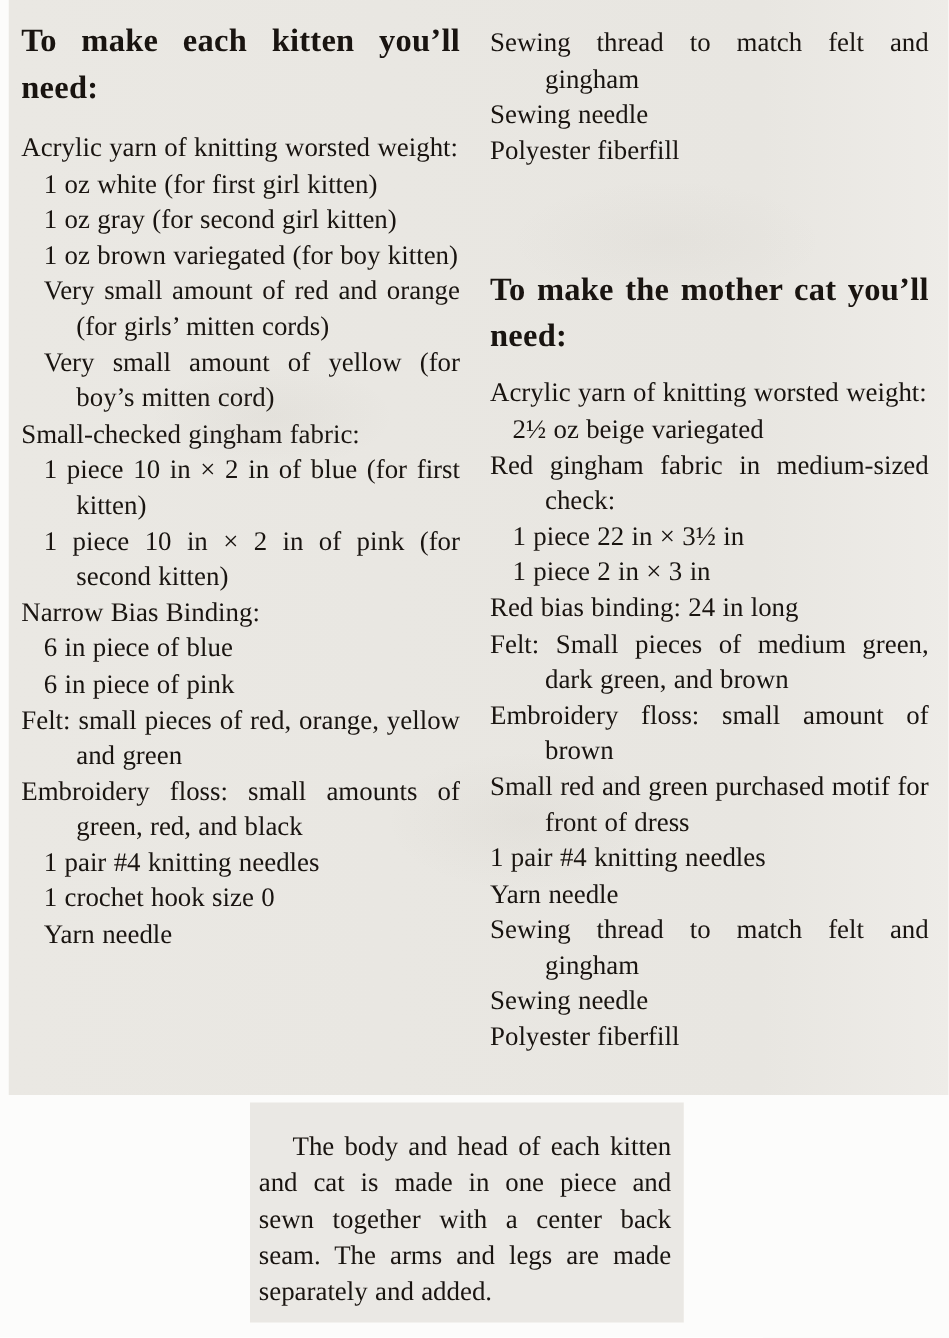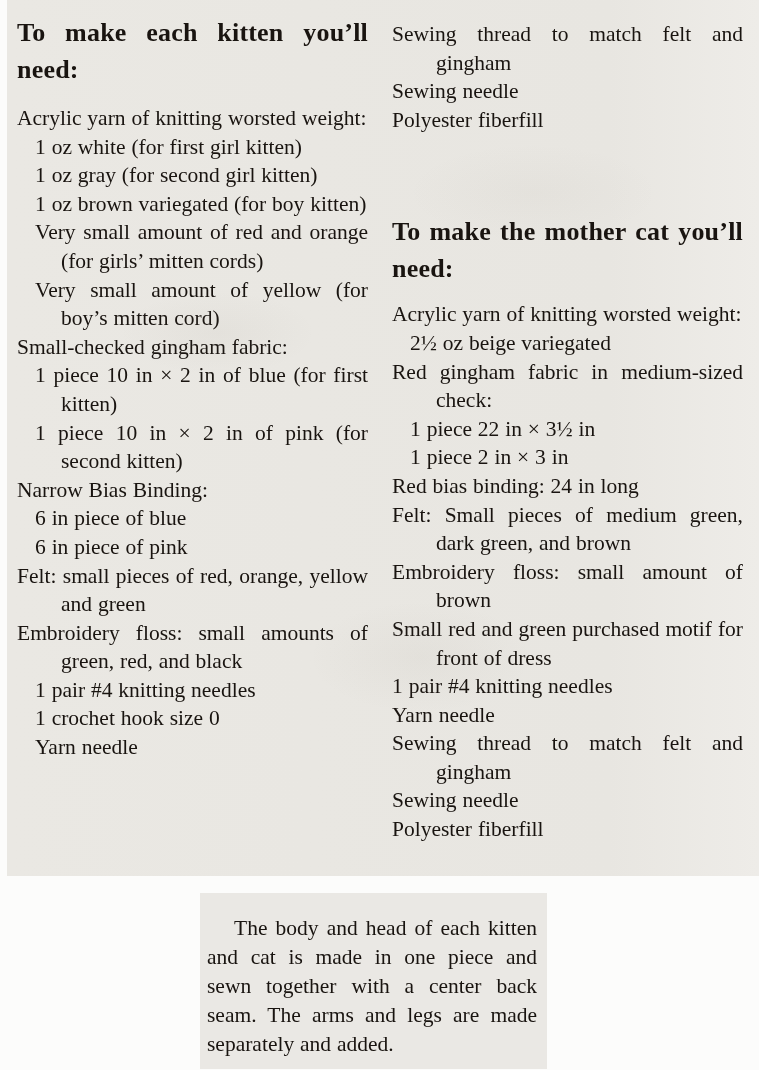--- a/index.html
+++ b/index.html
@@ -43,21 +43,20 @@
     padding-left:44px;text-indent:-44px;
   }
   .item.ind1{text-indent:-26px;}
   
   .note-box{
     position:absolute;left:200px;top:882px;
     width:347px;height:176px;
     background:#eae8e4;
     box-sizing:border-box;
     padding:21px 10px 0 7px;
-    margin-top:11px;
   }
   .note-text{
     margin:0;font-size:21.5px;line-height:29px;
     text-align:justify;text-indent:27px;word-spacing:0.5px;
   }
 </style>
 </head>
 <body>
 
 <div class="page">

